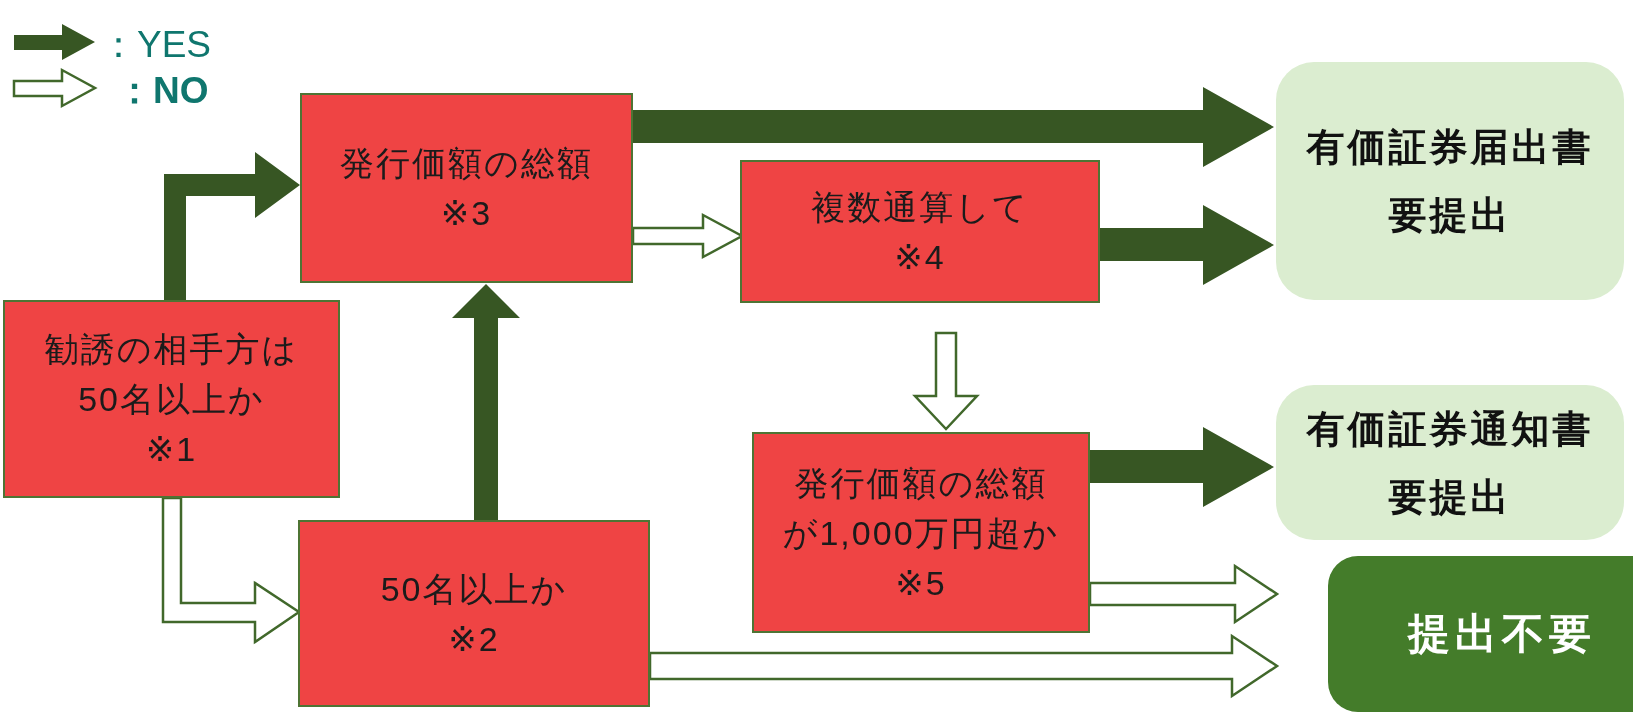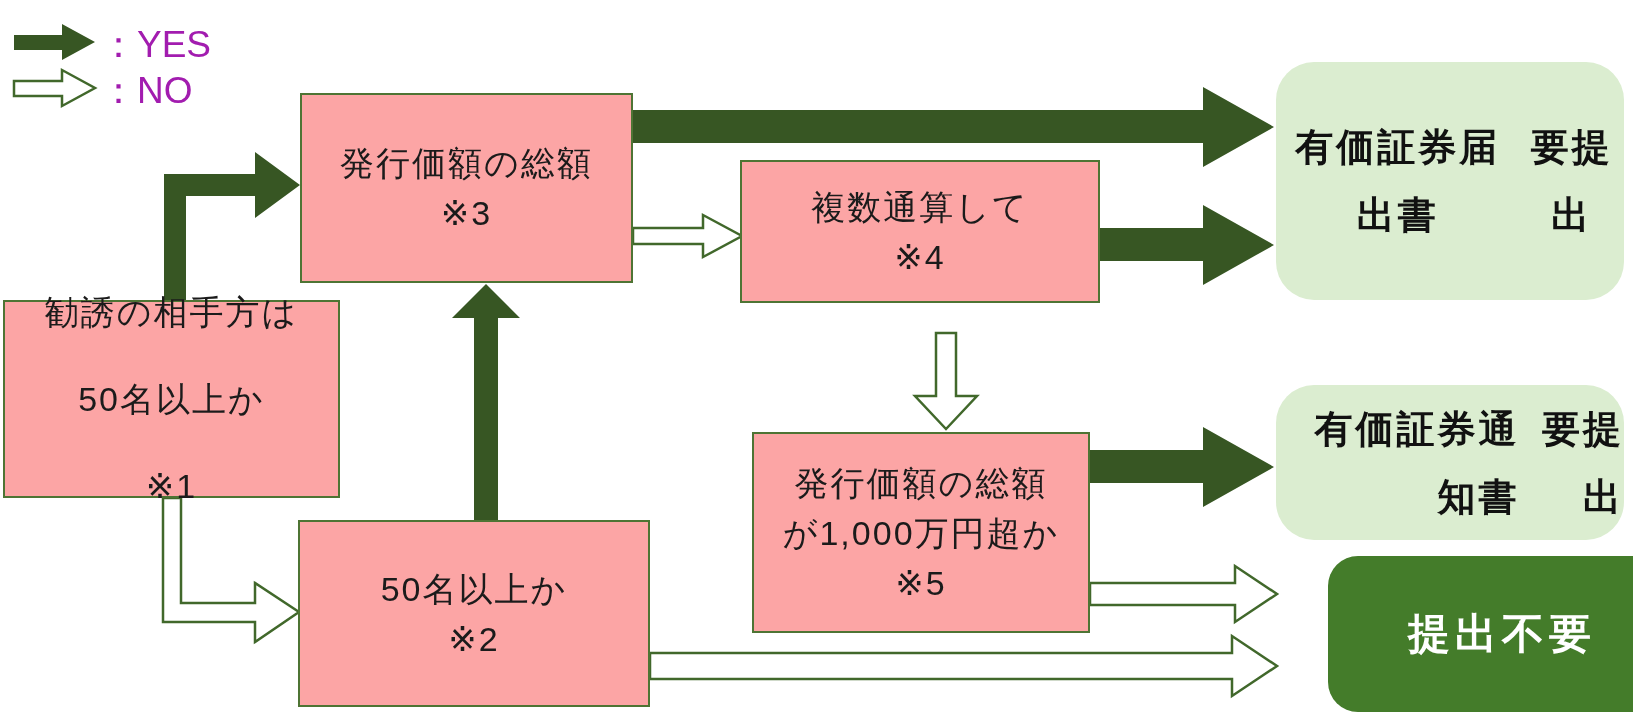--- a/index.html
+++ b/index.html
@@ -26,41 +26,41 @@
   }
   .arrow-no {
     fill: #ffffff;
     stroke: var(--outline_green);
     stroke-width: 2.5;
     stroke-linejoin: miter;
   }
   .legend-label {
     position: absolute;
     font-size: 37px;
-    color: #a21caf;
+    color: #0f766e;
     white-space: nowrap;
   }
   .node {
     position: absolute;
-    background: #fca5a5;
+    background: #ef4444;
     border: 2px solid var(--border_green);
     display: flex;
     flex-direction: column;
     justify-content: center;
     align-items: center;
     text-align: center;
     font-size: 34px;
     line-height: 50px;
     letter-spacing: 2px;
     color: #1b1b1b;
   }
   .result {
     position: absolute;
     display: flex;
-    flex-direction: row;
+    flex-direction: column;
     justify-content: center;
     align-items: center;
     text-align: center;
     font-weight: bold;
     letter-spacing: 3px;
   }
   .result.light {
     background: var(--light_green);
     color: #111111;
     border-radius: 38px;
@@ -94,23 +94,23 @@
     <polygon class="arrow-yes" points="1090,450 1203,450 1203,427 1274,467 1203,507 1203,483 1090,483"></polygon>
 
     <polygon class="arrow-no" points="163,498 163,622 255,622 255,642 299,612 255,583 255,603 181,603 181,498"></polygon>
     <polygon class="arrow-no" points="633,228 703,228 703,215 742,236 703,257 703,244 633,244"></polygon>
     <polygon class="arrow-no" points="936,333 936,396 915,396 946,429 977,396 956,396 956,333"></polygon>
     <polygon class="arrow-no" points="1090,583 1235,583 1235,566 1277,594 1235,622 1235,605 1090,605"></polygon>
     <polygon class="arrow-no" points="650,653 1232,653 1232,636 1277,666 1232,696 1232,679 650,679"></polygon>
   </svg>
 
   <div class="legend-label" style="left:100px; top:20px;">：YES</div>
-  <div class="legend-label" style="left:100px; top:66px;">：NO</div>
+  <div class="legend-label" style="left:116px; top:66px;font-weight:bold;">：NO</div>
 
-  <div class="node" style="left:3px; top:300px; width:337px; height:198px;gap:37px;">
+  <div class="node" style="left:3px; top:300px; width:337px; height:198px;">
     <span>勧誘の相手方は</span>
     <span>50名以上か</span>
     <span>※1</span>
   </div>
 
   <div class="node" style="left:300px; top:93px; width:333px; height:190px;">
     <span>発行価額の総額</span>
     <span>※3</span>
   </div>
 

